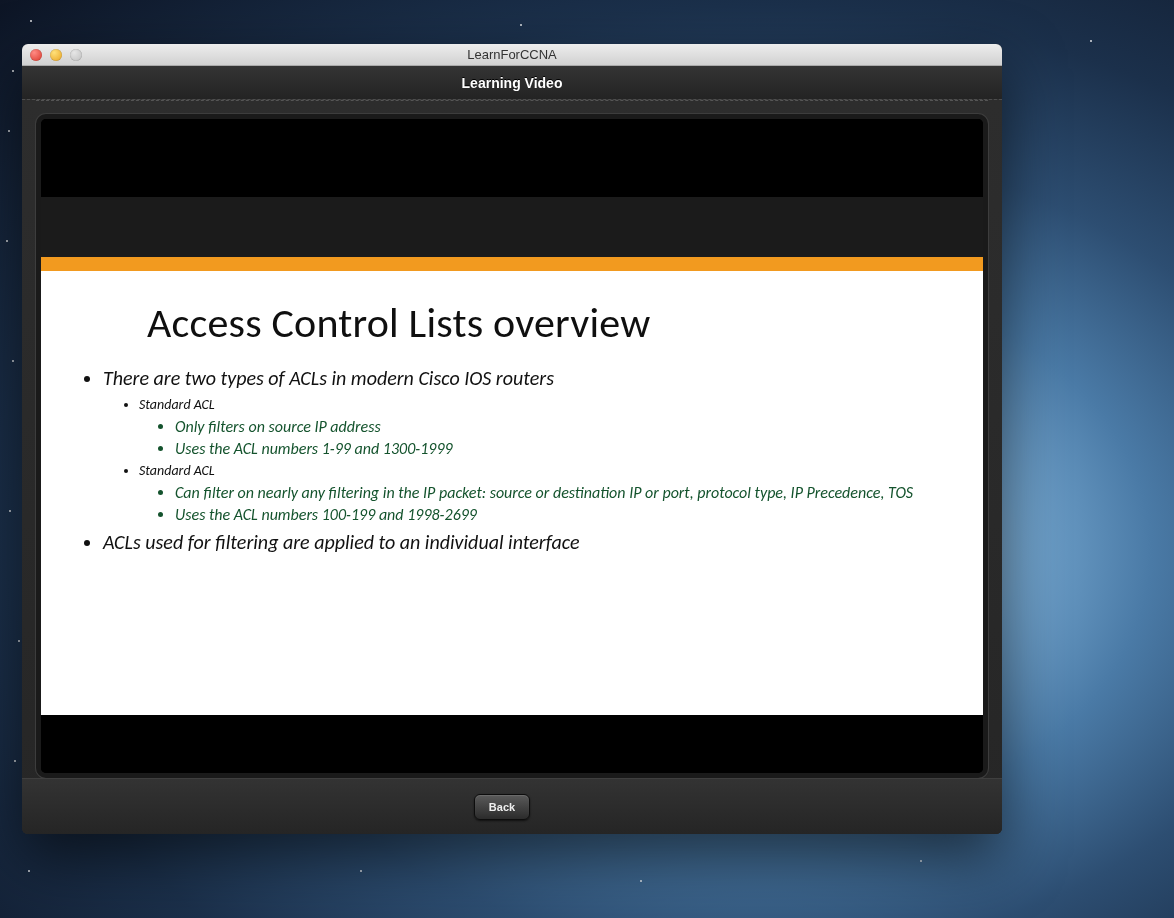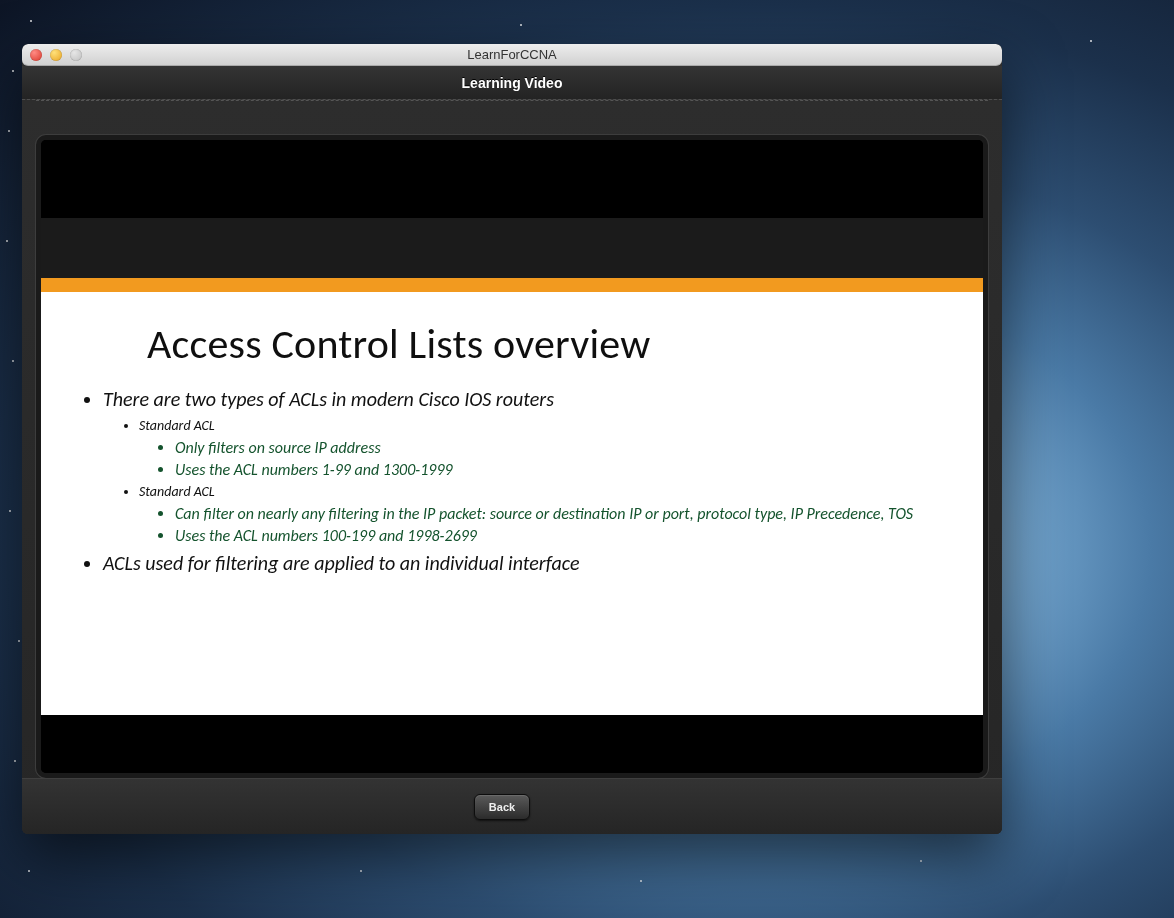--- a/index.html
+++ b/index.html
@@ -29,21 +29,20 @@
       border-radius: 6px;
       box-shadow: 0 24px 60px rgba(0,0,0,.6);
       overflow: hidden;
     }
     .titlebar {
       height: 22px;
       background: linear-gradient(#ededed, #d1d1d1);
       border-bottom: 1px solid #aaa;
       display: flex; align-items: center;
       position: relative;
-      border-radius: 6px;
     }
     .traffic { display: flex; gap: 8px; margin-left: 8px; }
     .tl-btn { width: 12px; height: 12px; border-radius: 50%;
               box-shadow: inset 0 0 1px rgba(0,0,0,.4); }
     .tl-close   { background: radial-gradient(circle at 35% 30%, #ff8b84, #d9362a); }
     .tl-min     { background: radial-gradient(circle at 35% 30%, #ffe07a, #e8a320); }
     .tl-zoom    { background: radial-gradient(circle at 35% 30%, #e6e6e6, #bfbfbf); }
     .titlebar-text {
       position: absolute; left: 0; right: 0; text-align: center;
       font-size: 13px; color: #333; font-weight: 400;
@@ -70,21 +69,20 @@
       content:""; position:absolute; top:0; left:14px; right:14px; height:0;
       border-top:1px dashed #555;
     }
     .video-frame {
       position: absolute; top: 14px; left: 14px; right: 14px; bottom: 56px;
       border-radius: 10px;
       border: 5px solid #1a1a1a;
       box-shadow: inset 0 0 12px rgba(0,0,0,.9), 0 0 0 1px #3d3d3d;
       background: #000;
       overflow: hidden;
-      margin-top: 21px;
     }
     .footer {
       position: absolute; left: 0; right: 0; bottom: 0; height: 56px;
       background: linear-gradient(#333, #252525);
       border-top: 1px solid #3f3f3f;
       display: flex; align-items: center; justify-content: center;
       padding-right: 20px;
     }
     .back-btn {
       min-width: 56px; height: 26px;

